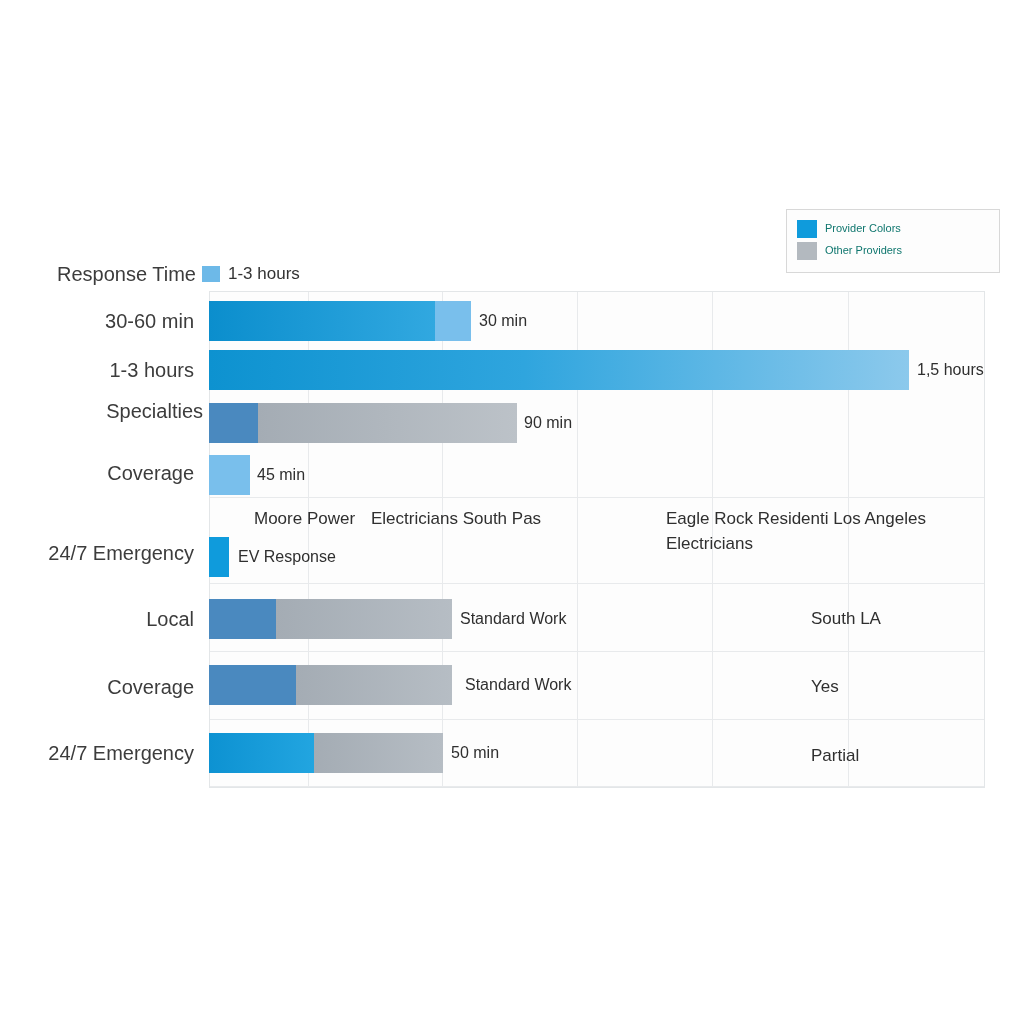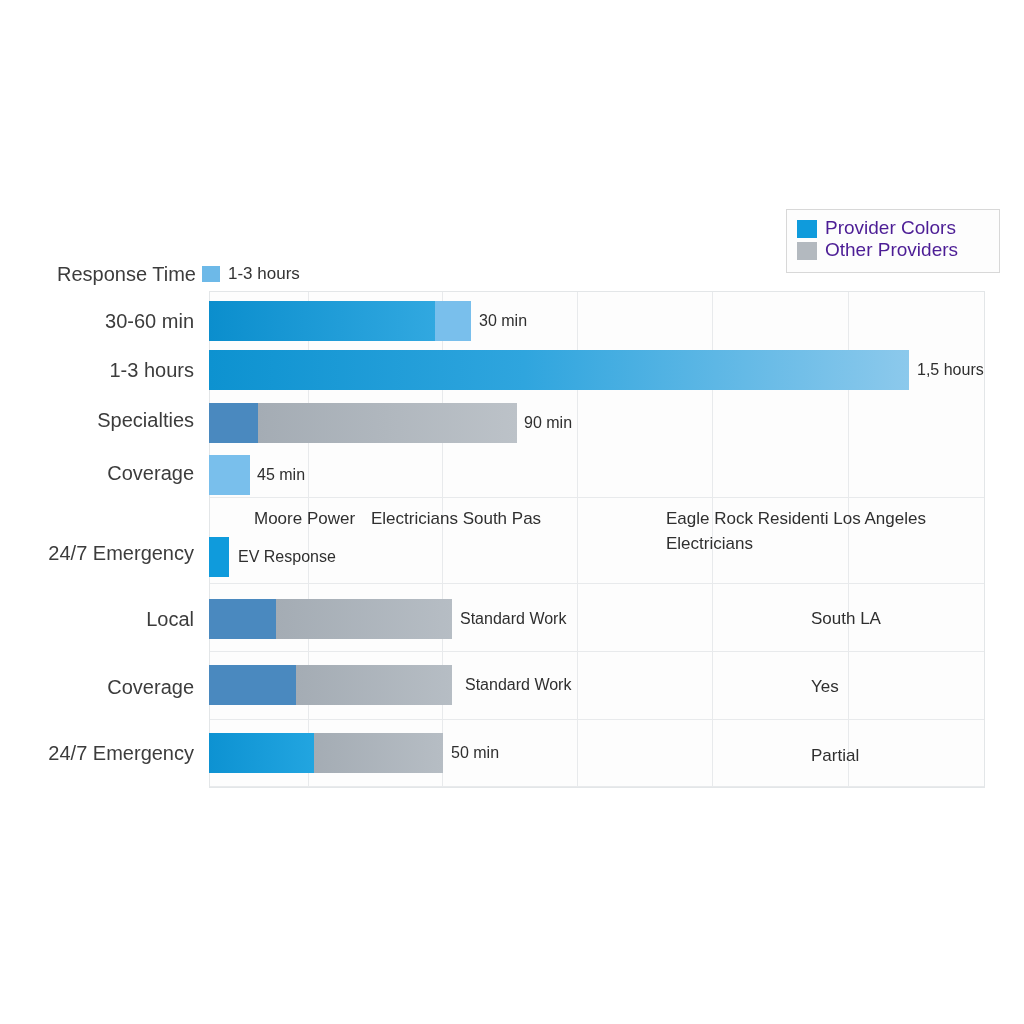--- a/index.html
+++ b/index.html
@@ -114,22 +114,22 @@
   }
   .legend-sw {
     width: 20px;
     height: 18px;
     flex: 0 0 20px;
     margin-right: 8px;
     margin-top: 2px;
   }
   .legend-sw.blank { background: transparent; }
   .legend-txt {
-    font-size: 19px;
-    color: #4c1d95;
+    font-size: 11px;
+    color: #0f766e;
     line-height: 20px;
     white-space: nowrap;
   }
 </style>
 </head>
 <body>
 
 <div id="stage">
 
   <div class="cat-label" style="left:57px; right:auto; top:263px; text-align:left;">Response Time</div>
@@ -146,21 +146,21 @@
 
     <div class="hline" style="top:205px;"></div>
     <div class="hline" style="top:291px;"></div>
     <div class="hline" style="top:359px;"></div>
     <div class="hline" style="top:427px;"></div>
     <div class="hline" style="top:494px;"></div>
   </div>
 
   <div class="cat-label" style="left:0; right:auto; width:194px; top:310px;">30-60 min</div>
   <div class="cat-label" style="left:0; right:auto; width:194px; top:359px;">1-3 hours</div>
-  <div class="cat-label" style="left:0; right:auto; width:194px; top:409px;">Specialties</div>
+  <div class="cat-label" style="left:0; right:auto; width:194px; top:400px;padding-left:9px;">Specialties</div>
   <div class="cat-label" style="left:0; right:auto; width:194px; top:462px;">Coverage</div>
   <div class="cat-label" style="left:0; right:auto; width:194px; top:542px;">24/7 Emergency</div>
   <div class="cat-label" style="left:0; right:auto; width:194px; top:608px;">Local</div>
   <div class="cat-label" style="left:0; right:auto; width:194px; top:676px;">Coverage</div>
   <div class="cat-label" style="left:0; right:auto; width:194px; top:742px;">24/7 Emergency</div>
 
   <div class="bar" style="left:209px; top:301px; width:262px;">
     <div class="seg" style="left:0; width:226px; background:linear-gradient(90deg,#0b8ecd 0%,#31a8e0 100%);"></div>
     <div class="seg" style="left:226px; width:36px; background:#79bfec;"></div>
   </div>

